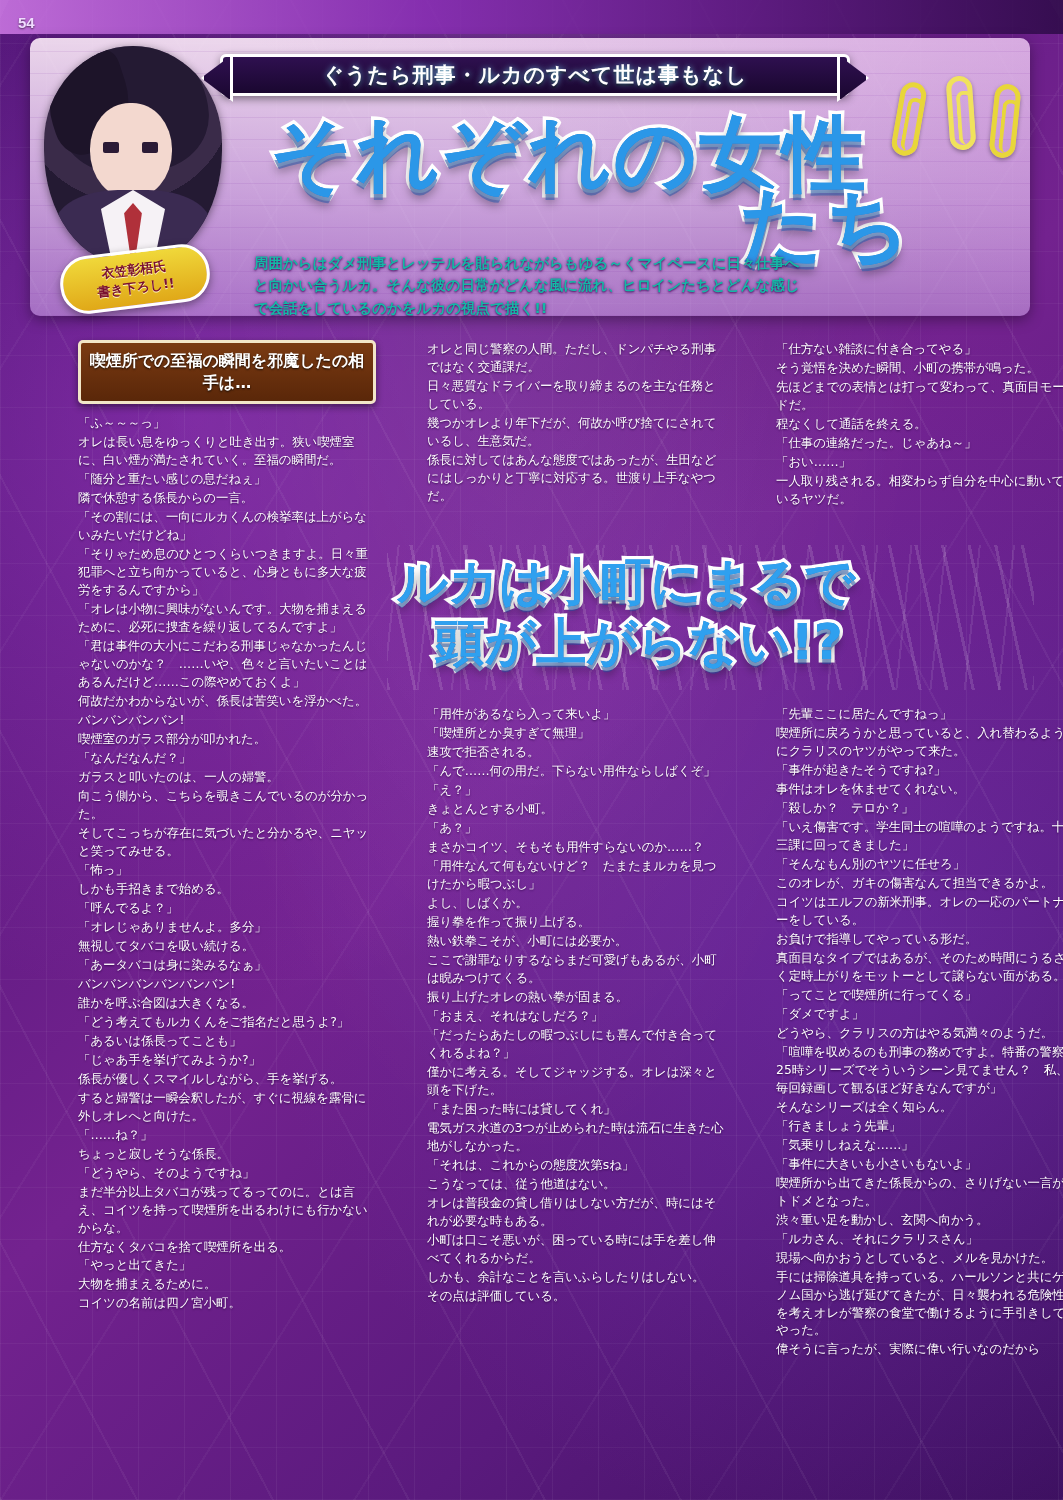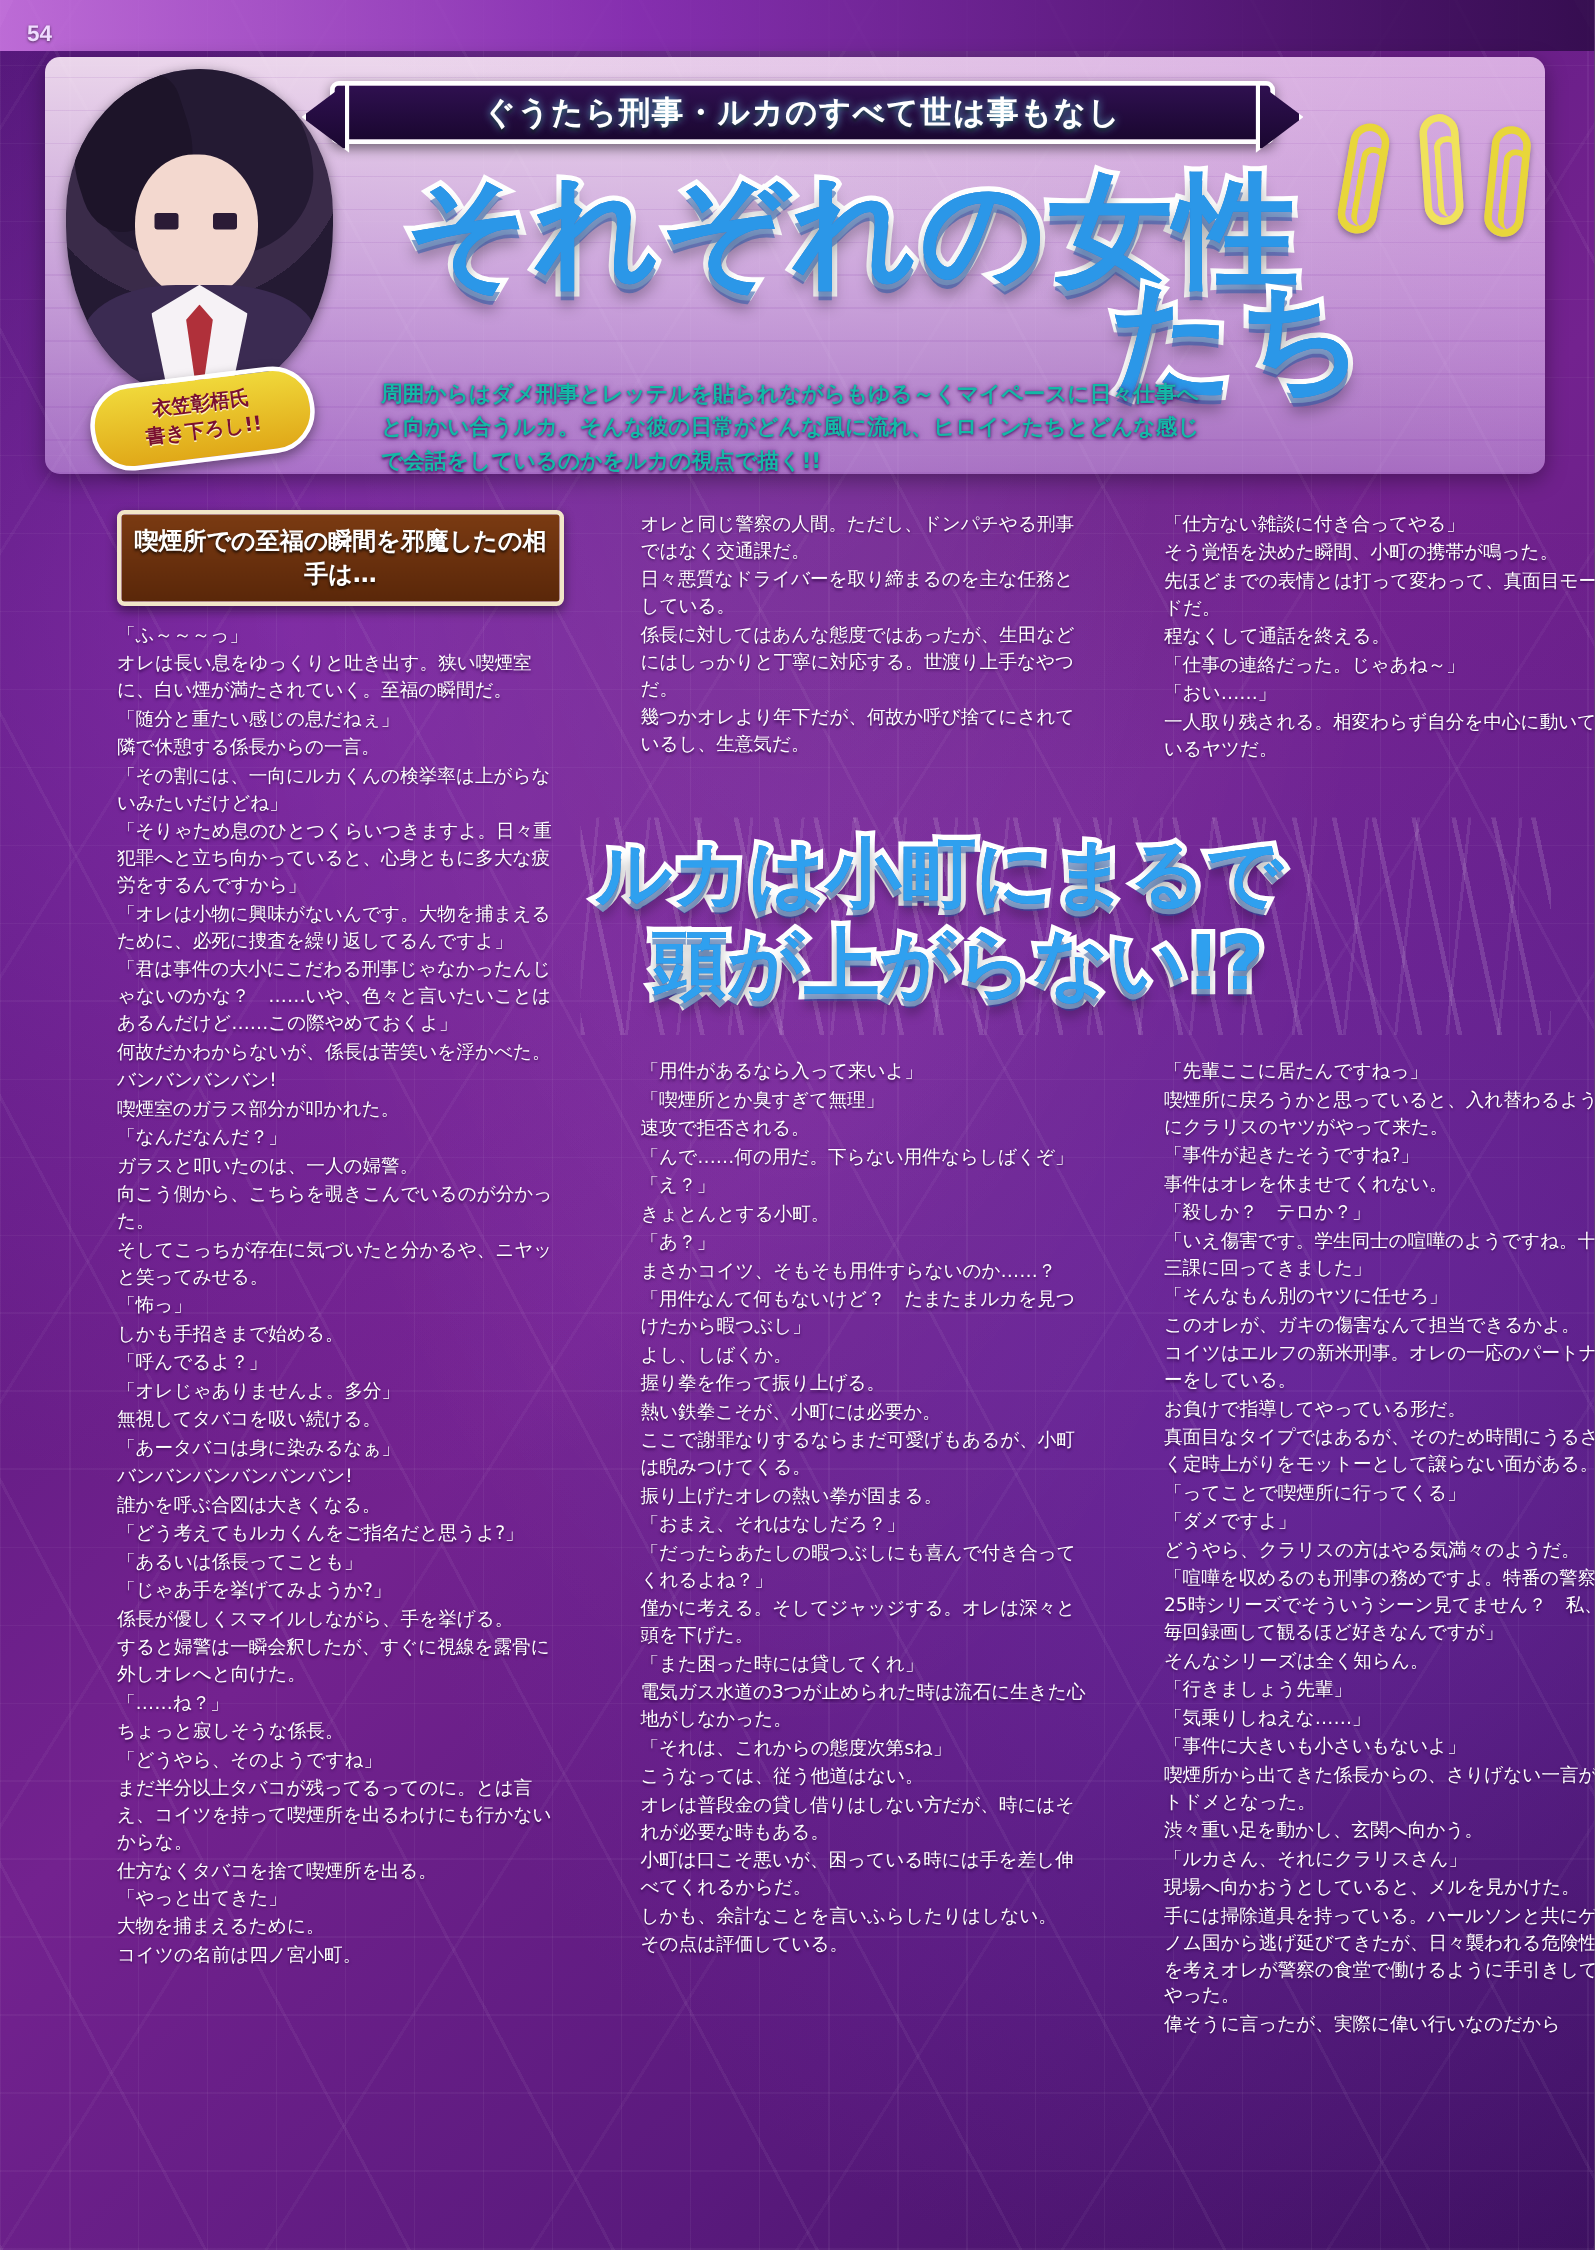--- a/index.html
+++ b/index.html
@@ -340,22 +340,22 @@
       <p>大物を捕まえるために。</p>
       <p>コイツの名前は四ノ宮小町。</p>
       <p></p>
     </div>
   </div>
 
   <div class="col col2">
     <div class="body-upper">
       <p>オレと同じ警察の人間。ただし、ドンパチやる刑事ではなく交通課だ。</p>
       <p>日々悪質なドライバーを取り締まるのを主な任務としている。</p>
+      <p>幾つかオレより年下だが、何故か呼び捨てにされているし、生意気だ。</p>
       <p>係長に対してはあんな態度ではあったが、生田などにはしっかりと丁寧に対応する。世渡り上手なやつだ。</p>
-      <p>幾つかオレより年下だが、何故か呼び捨てにされているし、生意気だ。</p>
     </div>
     <div class="body-lower">
       <p>「用件があるなら入って来いよ」</p>
       <p>「喫煙所とか臭すぎて無理」</p>
       <p>速攻で拒否される。</p>
       <p>「んで……何の用だ。下らない用件ならしばくぞ」</p>
       <p>「え？」</p>
       <p>きょとんとする小町。</p>
       <p>「あ？」</p>
       <p>まさかコイツ、そもそも用件すらないのか……？</p>

